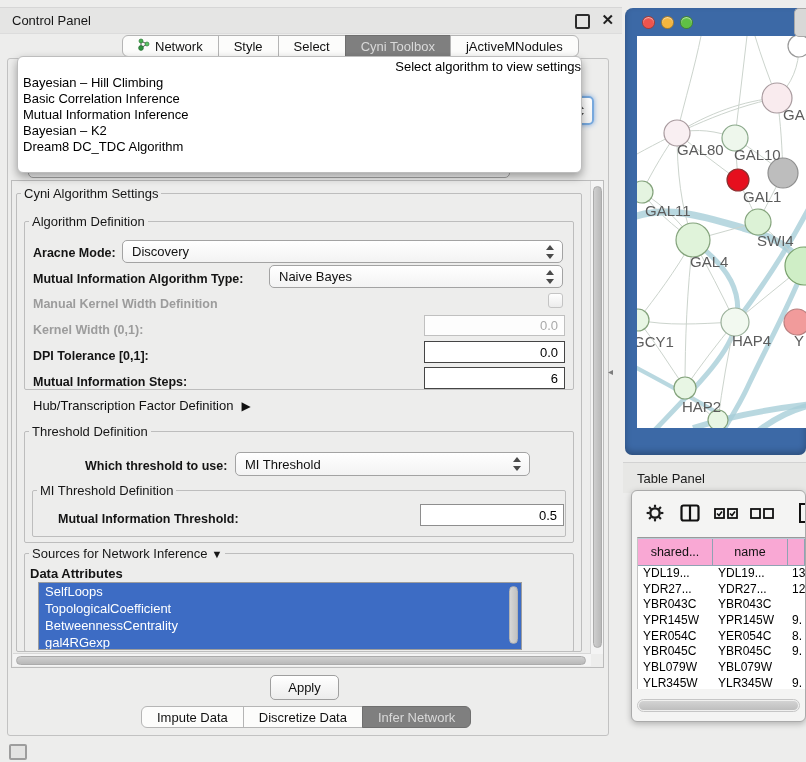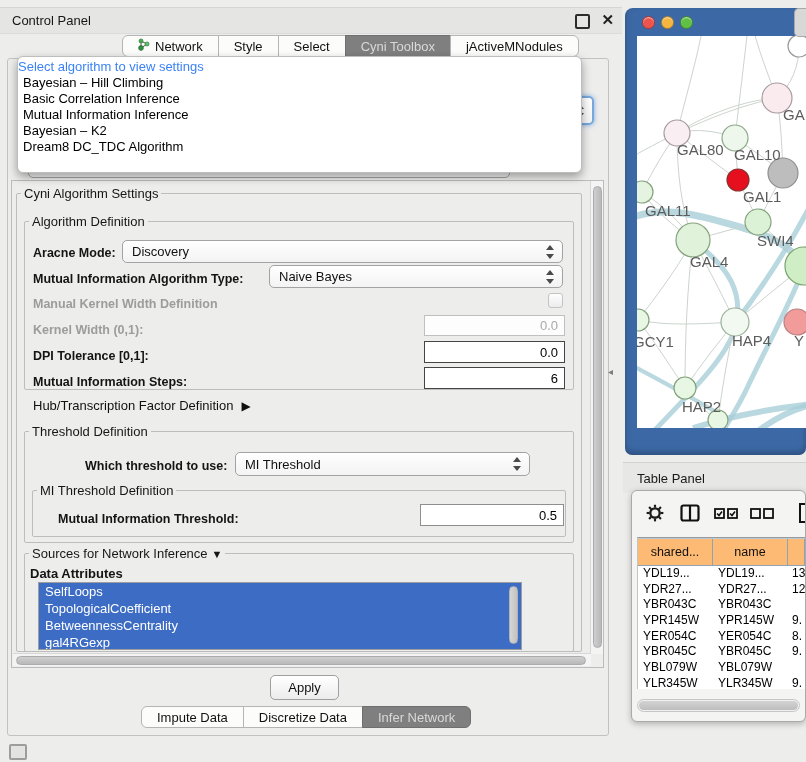--- a/index.html
+++ b/index.html
@@ -46,21 +46,21 @@
   .combo .arrows::after{content:"";position:absolute;bottom:0;left:0;border-left:4px solid transparent;border-right:4px solid transparent;border-top:5px solid #4a4a4a;}
   .combo.focused{border:2px solid #77a8dd;box-shadow:0 0 5px rgba(95,150,220,.8);}
   .combo.ghost{color:#b9b9b9;}
 
   
   .popup{
     position:absolute;left:17px;top:56px;width:563px;height:115px;z-index:6;
     background:#ffffff;border:1px solid #bdbdbd;border-radius:6px;
     box-shadow:0 4px 10px rgba(0,0,0,.35);overflow:hidden;
   }
-  .popup .ph{font-size:13px;color:#3b82f6;text-align:left;height:16px;line-height:16px;margin-top:2px;}
+  .popup .ph{font-size:13px;color:#000000;text-align:right;height:16px;line-height:16px;margin-top:2px;}
   .popup-item{font-size:13px;height:16px;line-height:16px;padding-left:5px;color:#000;}
   .popup-item.bold{font-weight:bold;}
 
   
   .scrollpane{
     position:absolute;left:11px;top:180px;width:593px;height:488px;
     border:1px solid #bcbcbc;background:#ededec;box-sizing:border-box;z-index:1;
   }
   .vscroll{position:absolute;right:0;top:0;width:13px;height:100%;background:#f4f4f4;border-left:1px solid #d7d7d7;box-sizing:border-box;}
   .vscroll .thumb{position:absolute;left:2px;top:5px;width:9px;background:linear-gradient(90deg,#cfcfcf,#b9b9b9);border:1px solid #ababab;border-radius:5px;box-sizing:border-box;}
@@ -135,21 +135,21 @@
     position:absolute;left:631px;top:490px;width:175px;height:232px;
     background:#f4f4f3;border:1px solid #aaaaaa;border-radius:6px;
     box-shadow:0 2px 6px rgba(0,0,0,.25);box-sizing:border-box;overflow:hidden;
   }
   .tp-toolbar{position:absolute;left:0;top:6px;height:32px;width:100%;display:flex;align-items:center;}
   .tp-ic{display:flex;align-items:center;justify-content:center;}
   .grid{
     position:absolute;left:5px;right:0;top:46px;bottom:32px;background:#ffffff;
     border-top:1px solid #9a9a9a;border-left:1px solid #c4c4c4;overflow:hidden;
   }
-  .grid-header{display:flex;height:26px;background:#fdba74;border-bottom:1px solid #8fa3b3;border-top:1px solid #b9c9d6;}
+  .grid-header{display:flex;height:26px;background:#f9a8d4;border-bottom:1px solid #8fa3b3;border-top:1px solid #b9c9d6;}
   .gh-cell{font-size:12.5px;display:flex;align-items:center;justify-content:center;border-right:1px solid #8fa3b3;box-sizing:border-box;color:#111;}
   .grid-row{display:flex;height:15.7px;}
   .gr-cell{font-size:12px;line-height:15.7px;white-space:nowrap;overflow:hidden;box-sizing:border-box;color:#000;}
   .c1{width:75px;padding-left:5px;}
   .c2{width:75px;padding-left:5px;}
   .c3{flex:1;padding-left:4px;}
   .gh-cell.c1,.gh-cell.c2{padding-left:0;}
   .tw-hscroll{
     position:absolute;left:5px;right:5px;bottom:9px;height:13px;background:#f0f0ef;
     border:1px solid #c6c6c6;border-radius:7px;box-sizing:border-box;

